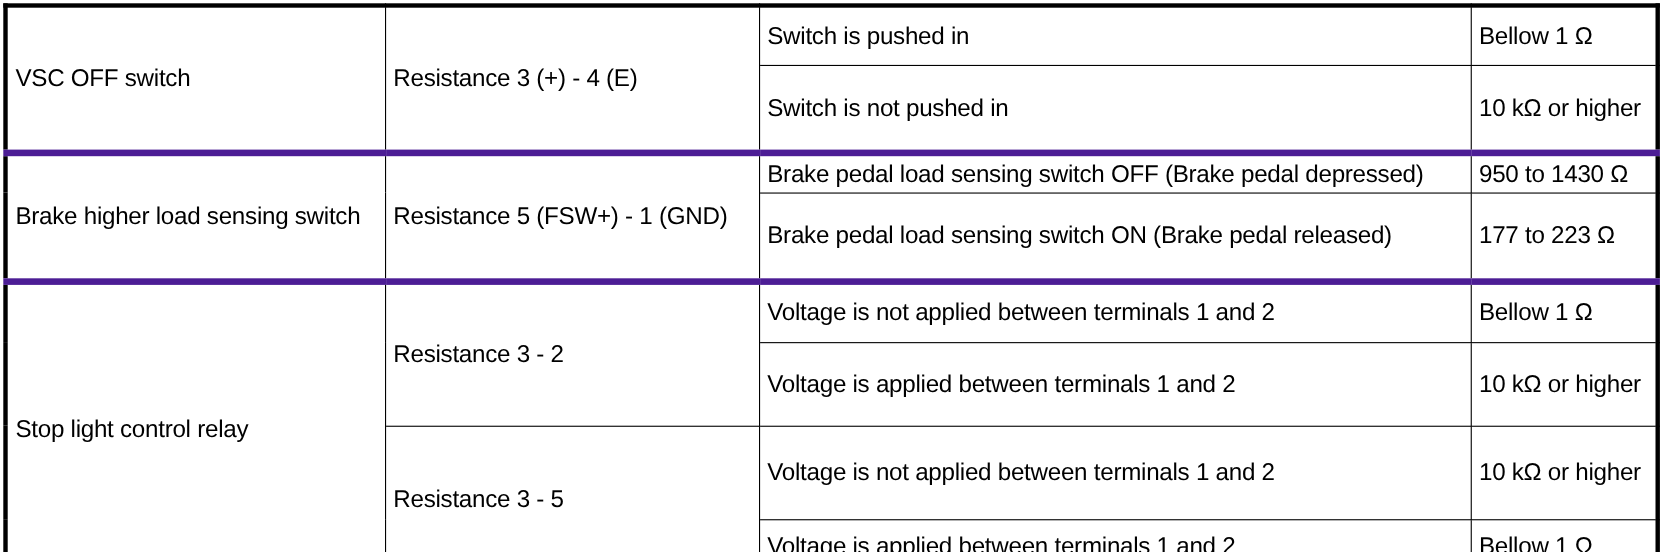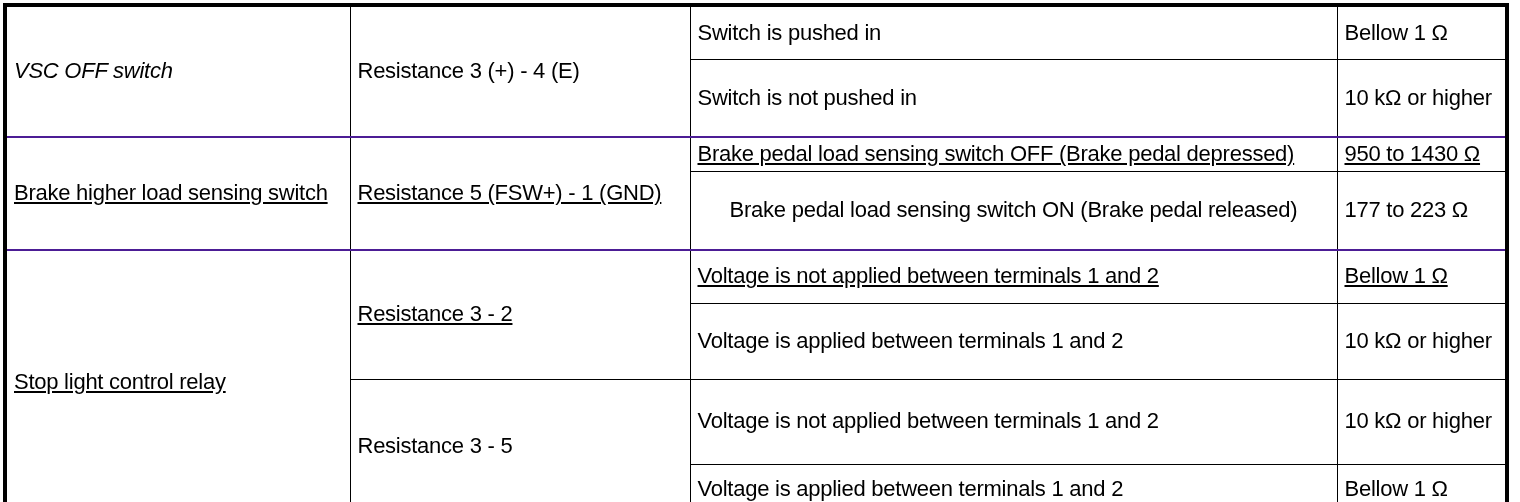--- a/index.html
+++ b/index.html
@@ -51,22 +51,21 @@
   col.c-cond  { width: 647px; }
   col.c-value { width: 170px; }
 
   
   table.spec-table {
     border: 4px solid #000000;
   }
 
   
   tr.group-start > td {
-    border-top: 2px solid #4c1d95;
-    text-decoration: underline;
+    border-top: 6px solid #4c1d95;
   }
 
   
   td.sub-split-top {
     border-top: 3px solid #000000;
   }
 
   td.part-cell { }
   td.meas-cell { }
   td.cond-cell { }
@@ -80,38 +79,38 @@
   <table class="spec-table">
     <colgroup>
       <col class="c-part">
       <col class="c-meas">
       <col class="c-cond">
       <col class="c-value">
     </colgroup>
     <tbody>
 
       <tr>
-        <td class="part-cell" rowspan="2" style="height:51px;font-style:italic;">VSC OFF switch</td>
+        <td class="part-cell" rowspan="2" style="height:51px;">VSC OFF switch</td>
         <td class="meas-cell" rowspan="2">Resistance 3 (+) - 4 (E)</td>
         <td class="cond-cell" style="height:45px;">Switch is pushed in</td>
         <td class="value-cell">Bellow 1 Ω</td>
       </tr>
       <tr>
         <td class="cond-cell" style="height:69px;margin-left:32px;">Switch is not pushed in</td>
         <td class="value-cell">10 kΩ or higher</td>
       </tr>
 
       <tr class="group-start">
         <td class="part-cell" rowspan="2" style="height:75px;">Brake higher load sensing switch</td>
         <td class="meas-cell" rowspan="2">Resistance 5 (FSW+) - 1 (GND)</td>
         <td class="cond-cell">Brake pedal load sensing switch OFF (Brake pedal depressed)</td>
         <td class="value-cell">950 to 1430 Ω</td>
       </tr>
       <tr>
-        <td class="cond-cell" style="height:70px;text-align:center;">Brake pedal load sensing switch ON (Brake pedal released)</td>
+        <td class="cond-cell" style="height:70px;">Brake pedal load sensing switch ON (Brake pedal released)</td>
         <td class="value-cell">177 to 223 Ω</td>
       </tr>
 
       <tr class="group-start">
         <td class="part-cell" rowspan="4">Stop light control relay</td>
         <td class="meas-cell" rowspan="2">Resistance 3 - 2</td>
         <td class="cond-cell" style="height:45px;">Voltage is not applied between terminals 1 and 2</td>
         <td class="value-cell">Bellow 1 Ω</td>
       </tr>
       <tr>

